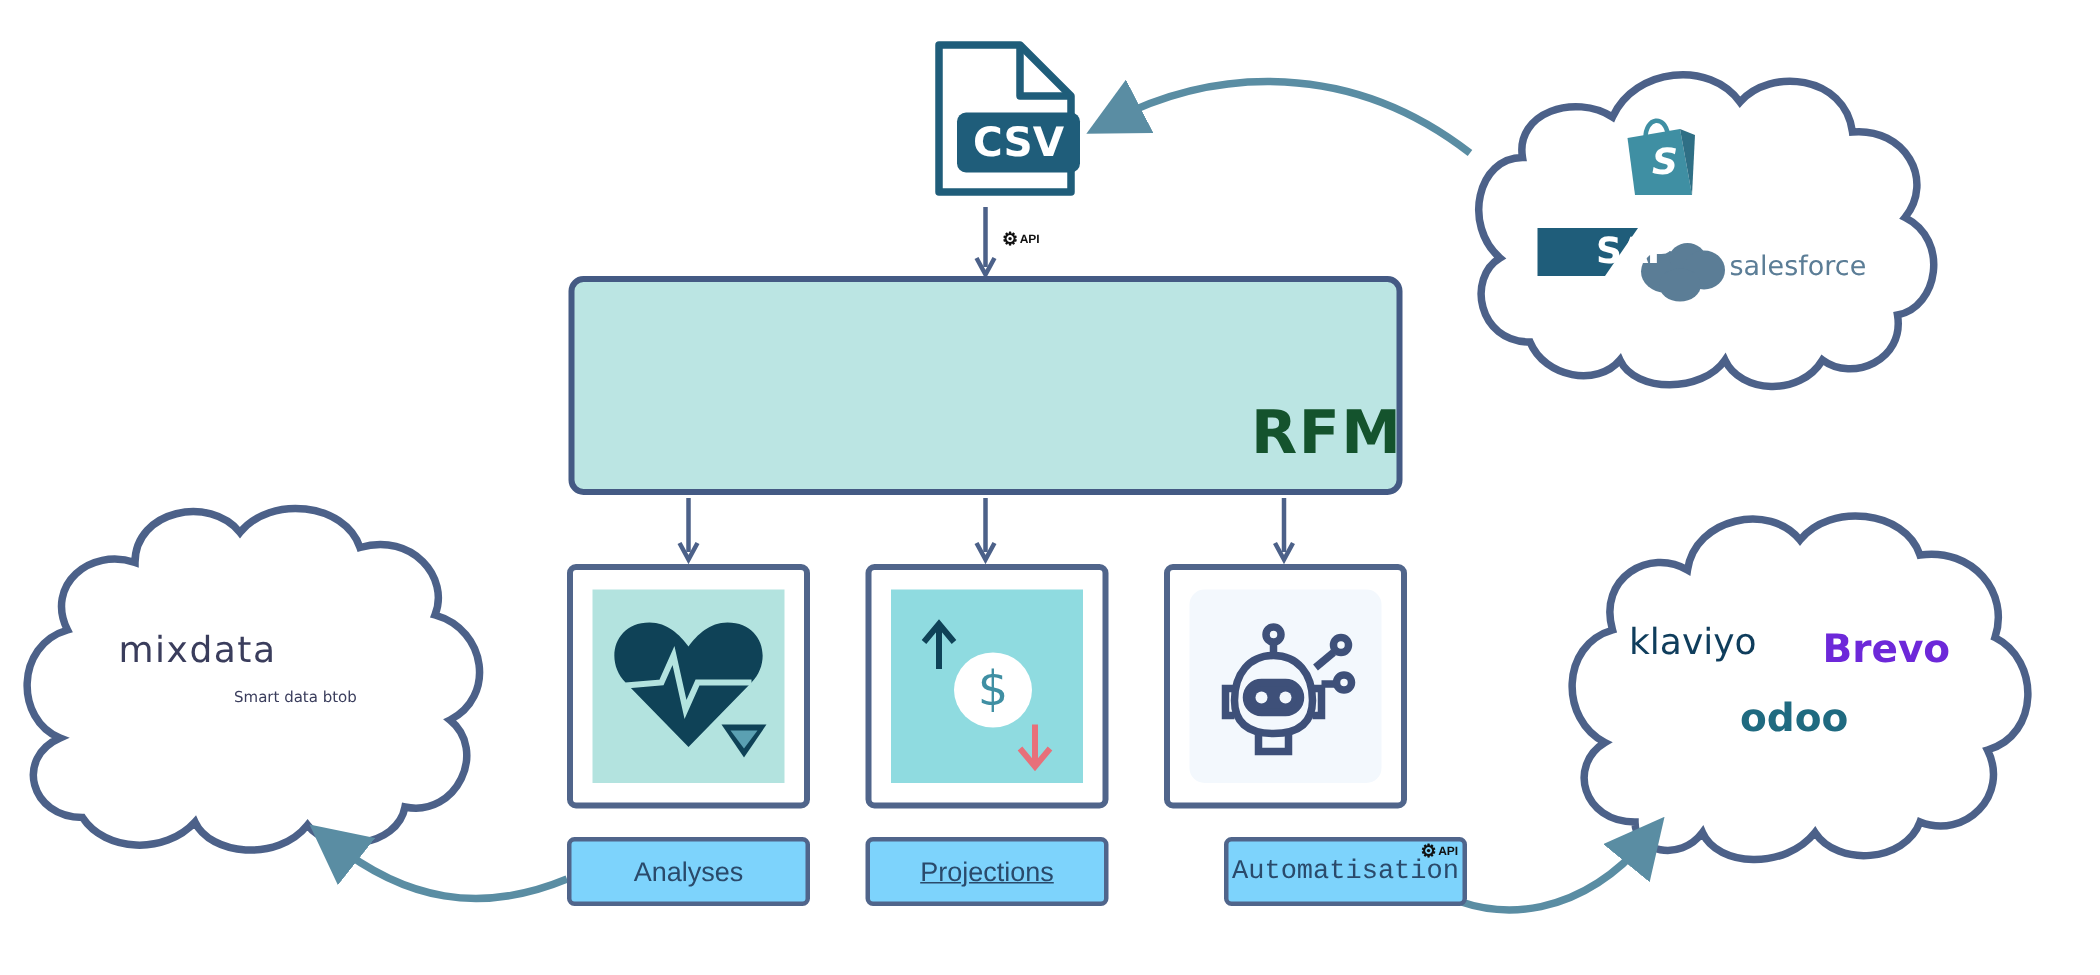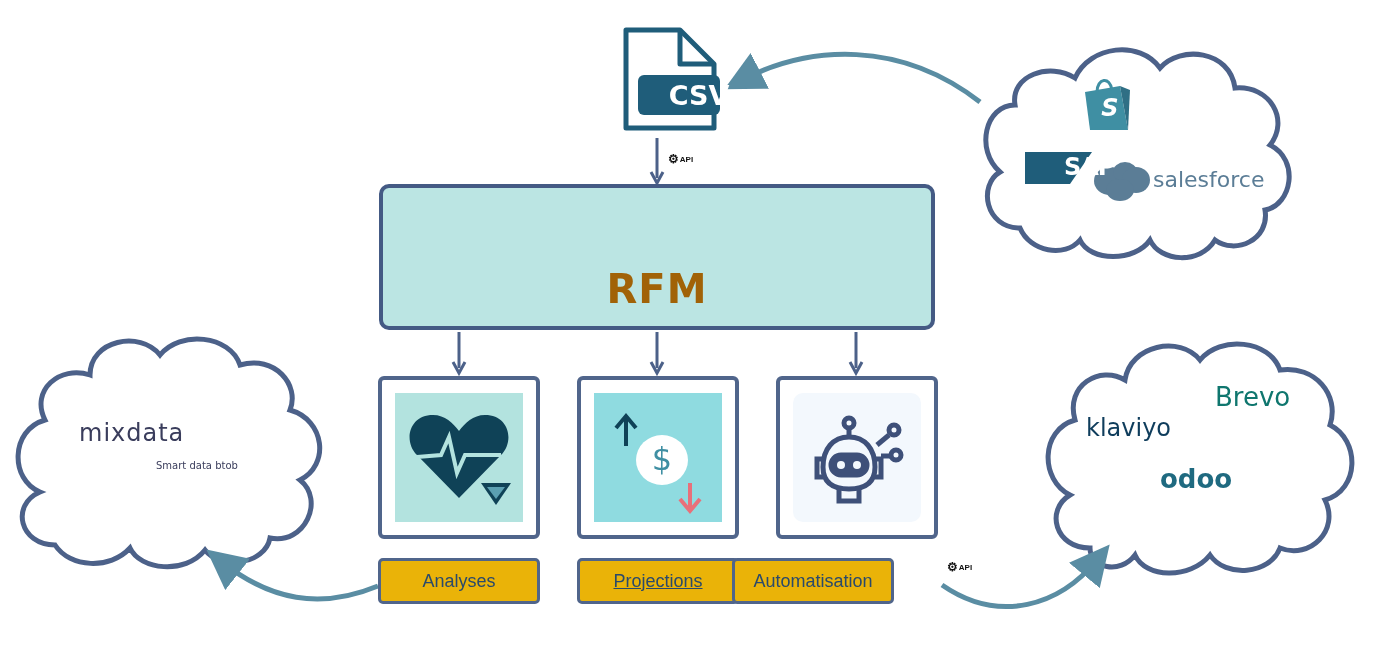--- a/index.html
+++ b/index.html
@@ -2,27 +2,27 @@
 <html><head>
 <meta charset="utf-8">
 <style>
   html, body { margin:0; padding:0; background:#ffffff; }
   body { width:1400px; height:650px; position:relative; overflow:hidden;
          font-family:"DejaVu Sans", sans-serif; }
   .abs { position:absolute; }
   svg.layer { position:absolute; left:0; top:0; }
   .rfm-box { left:379px; top:184px; width:556px; height:146px; background:#bbe5e3;
              border:4px solid #445a84; border-radius:10px; box-sizing:border-box; }
-  .rfm-label { left:379px; top:266px; width:556px; text-align:center; color:#a16207;
+  .rfm-label { left:379px; top:266px; width:556px; text-align:right; color:#14532d;
                font-family:"DejaVu Sans", sans-serif; font-weight:bold; font-size:40px;
                letter-spacing:1px; }
   .card { top:376px; width:162px; height:163px; background:#fff; border:4px solid #50658b;
           border-radius:6px; box-sizing:border-box; }
   .card-inner { position:absolute; left:13px; top:13px; width:128px; height:129px; }
-  .pill { top:558px; width:162px; height:46px; background:#eab308; border:3px solid #50658b;
+  .pill { top:558px; width:162px; height:46px; background:#7dd3fc; border:3px solid #50658b;
           border-radius:5px; box-sizing:border-box; display:flex; align-items:center;
           justify-content:center; color:#2a4a6b; font-family:"Liberation Sans", sans-serif;
           font-size:18px; }
   .api { font-family:"Liberation Sans", sans-serif; font-size:8px; font-weight:bold; color:#111;
          display:flex; align-items:center; gap:1px; }
   .logo-text { white-space:nowrap; }
 </style>
 </head>
 <body>
 
@@ -75,30 +75,30 @@
 
   <g fill="#264a7e">
     <ellipse cx="631" cy="222" rx="14" ry="16"></ellipse>
     <path d="M610,268 L610,258 C610,244 620,240 631,240 C642,240 652,244 652,258 L652,268 Z"></path>
     <rect x="655" y="233" width="12" height="35"></rect>
     <rect x="670" y="218" width="14" height="50"></rect>
     <rect x="689" y="202" width="14" height="66"></rect>
   </g>
 </svg>
 
-<div class="abs" style="left:638px;top:75px;width:82px;height:40px;display:flex;align-items:center;justify-content:center;color:#fff;font-weight:bold;font-size:27px;font-family:'DejaVu Sans',sans-serif;padding-left:20px;">CSV</div>
+<div class="abs" style="left:638px;top:75px;width:82px;height:40px;display:flex;align-items:center;justify-content:center;color:#fff;font-weight:bold;font-size:27px;font-family:'DejaVu Sans',sans-serif;">CSV</div>
 
 <div class="abs api" style="left:668px;top:152px;">
   <span style="font-size:12px;">⚙</span>
   <span>API</span>
 </div>
 
 <div class="abs" style="left:1096px;top:94px;width:28px;text-align:center;color:#fff;font-weight:bold;font-style:italic;font-size:24px;font-family:'DejaVu Sans',sans-serif;">S</div>
 <div class="abs logo-text" style="left:1027px;top:153px;color:#fff;font-weight:bold;font-size:24px;font-family:'DejaVu Sans',sans-serif;letter-spacing:-1px;margin-left:37px;">SAP</div>
-<div class="abs logo-text" style="left:1153px;top:167px;color:#5b7d96;font-size:22px;font-family:'DejaVu Sans',sans-serif;">salesforce</div>
+<div class="abs logo-text" style="left:1153px;top:167px;color:#5b7d96;font-size:18px;font-family:'DejaVu Sans',sans-serif;">salesforce</div>
 
 <div class="abs rfm-box"></div>
 <div class="abs rfm-label">RFM</div>
 
 <div class="abs card" style="left:378px;">
   <div class="card-inner" style="background:#b3e3df;">
     <svg width="128" height="129" viewBox="0 0 128 129">
       <path d="M64,105 L22,62 C8,48 14,22 38,22 C50,22 58,30 64,38 C70,30 78,22 90,22 C114,22 120,48 106,62 Z" fill="#0f4257"></path>
       <polyline points="22,64 46,62 54,44 62,80 70,62 106,62" fill="none" stroke="#b3e3df" stroke-width="4"></polyline>
       <path d="M86,90 L116,90 L101,112 Z" fill="#0f4257"></path>
@@ -133,25 +133,25 @@
       <line x1="84" y1="52" x2="96" y2="42"></line>
       <circle cx="101" cy="37" r="5"></circle>
       <line x1="88" y1="63" x2="98" y2="63"></line>
       <circle cx="103" cy="62" r="5"></circle>
     </svg>
   </div>
 </div>
 
 <div class="abs pill" style="left:378px;">Analyses</div>
 <div class="abs pill" style="left:577px;text-decoration:underline;">Projections</div>
-<div class="abs pill" style="left:732px;">Automatisation</div>
+<div class="abs pill" style="left:816px;font-family:Liberation Mono, monospace;">Automatisation</div>
 
 <div class="abs api" style="left:947px;top:560px;">
   <span style="font-size:12px;">⚙</span>
   <span>API</span>
 </div>
 
 <div class="abs logo-text" style="left:79px;top:419px;color:#3a3d5c;font-size:24px;font-family:'DejaVu Sans',sans-serif;letter-spacing:1px;">mixdata</div>
 <div class="abs logo-text" style="left:156px;top:460px;color:#3a3d5c;font-size:10px;font-family:'DejaVu Sans',sans-serif;text-align:center;">Smart data btob</div>
 
 <div class="abs logo-text" style="left:1086px;top:414px;color:#0f3d5c;font-weight:normal;font-size:24px;font-family:'DejaVu Sans',sans-serif;">klaviyo</div>
-<div class="abs logo-text" style="left:1215px;top:382px;color:#0f766e;font-weight:normal;font-size:26px;font-family:'DejaVu Sans',sans-serif;">Brevo</div>
+<div class="abs logo-text" style="left:1215px;top:418px;color:#6d28d9;font-weight:bold;font-size:26px;font-family:'DejaVu Sans',sans-serif;">Brevo</div>
 <div class="abs logo-text" style="left:1160px;top:464px;color:#1f6a80;font-weight:bold;font-size:26px;font-family:'DejaVu Sans',sans-serif;">odoo</div>
 
 </body></html>

